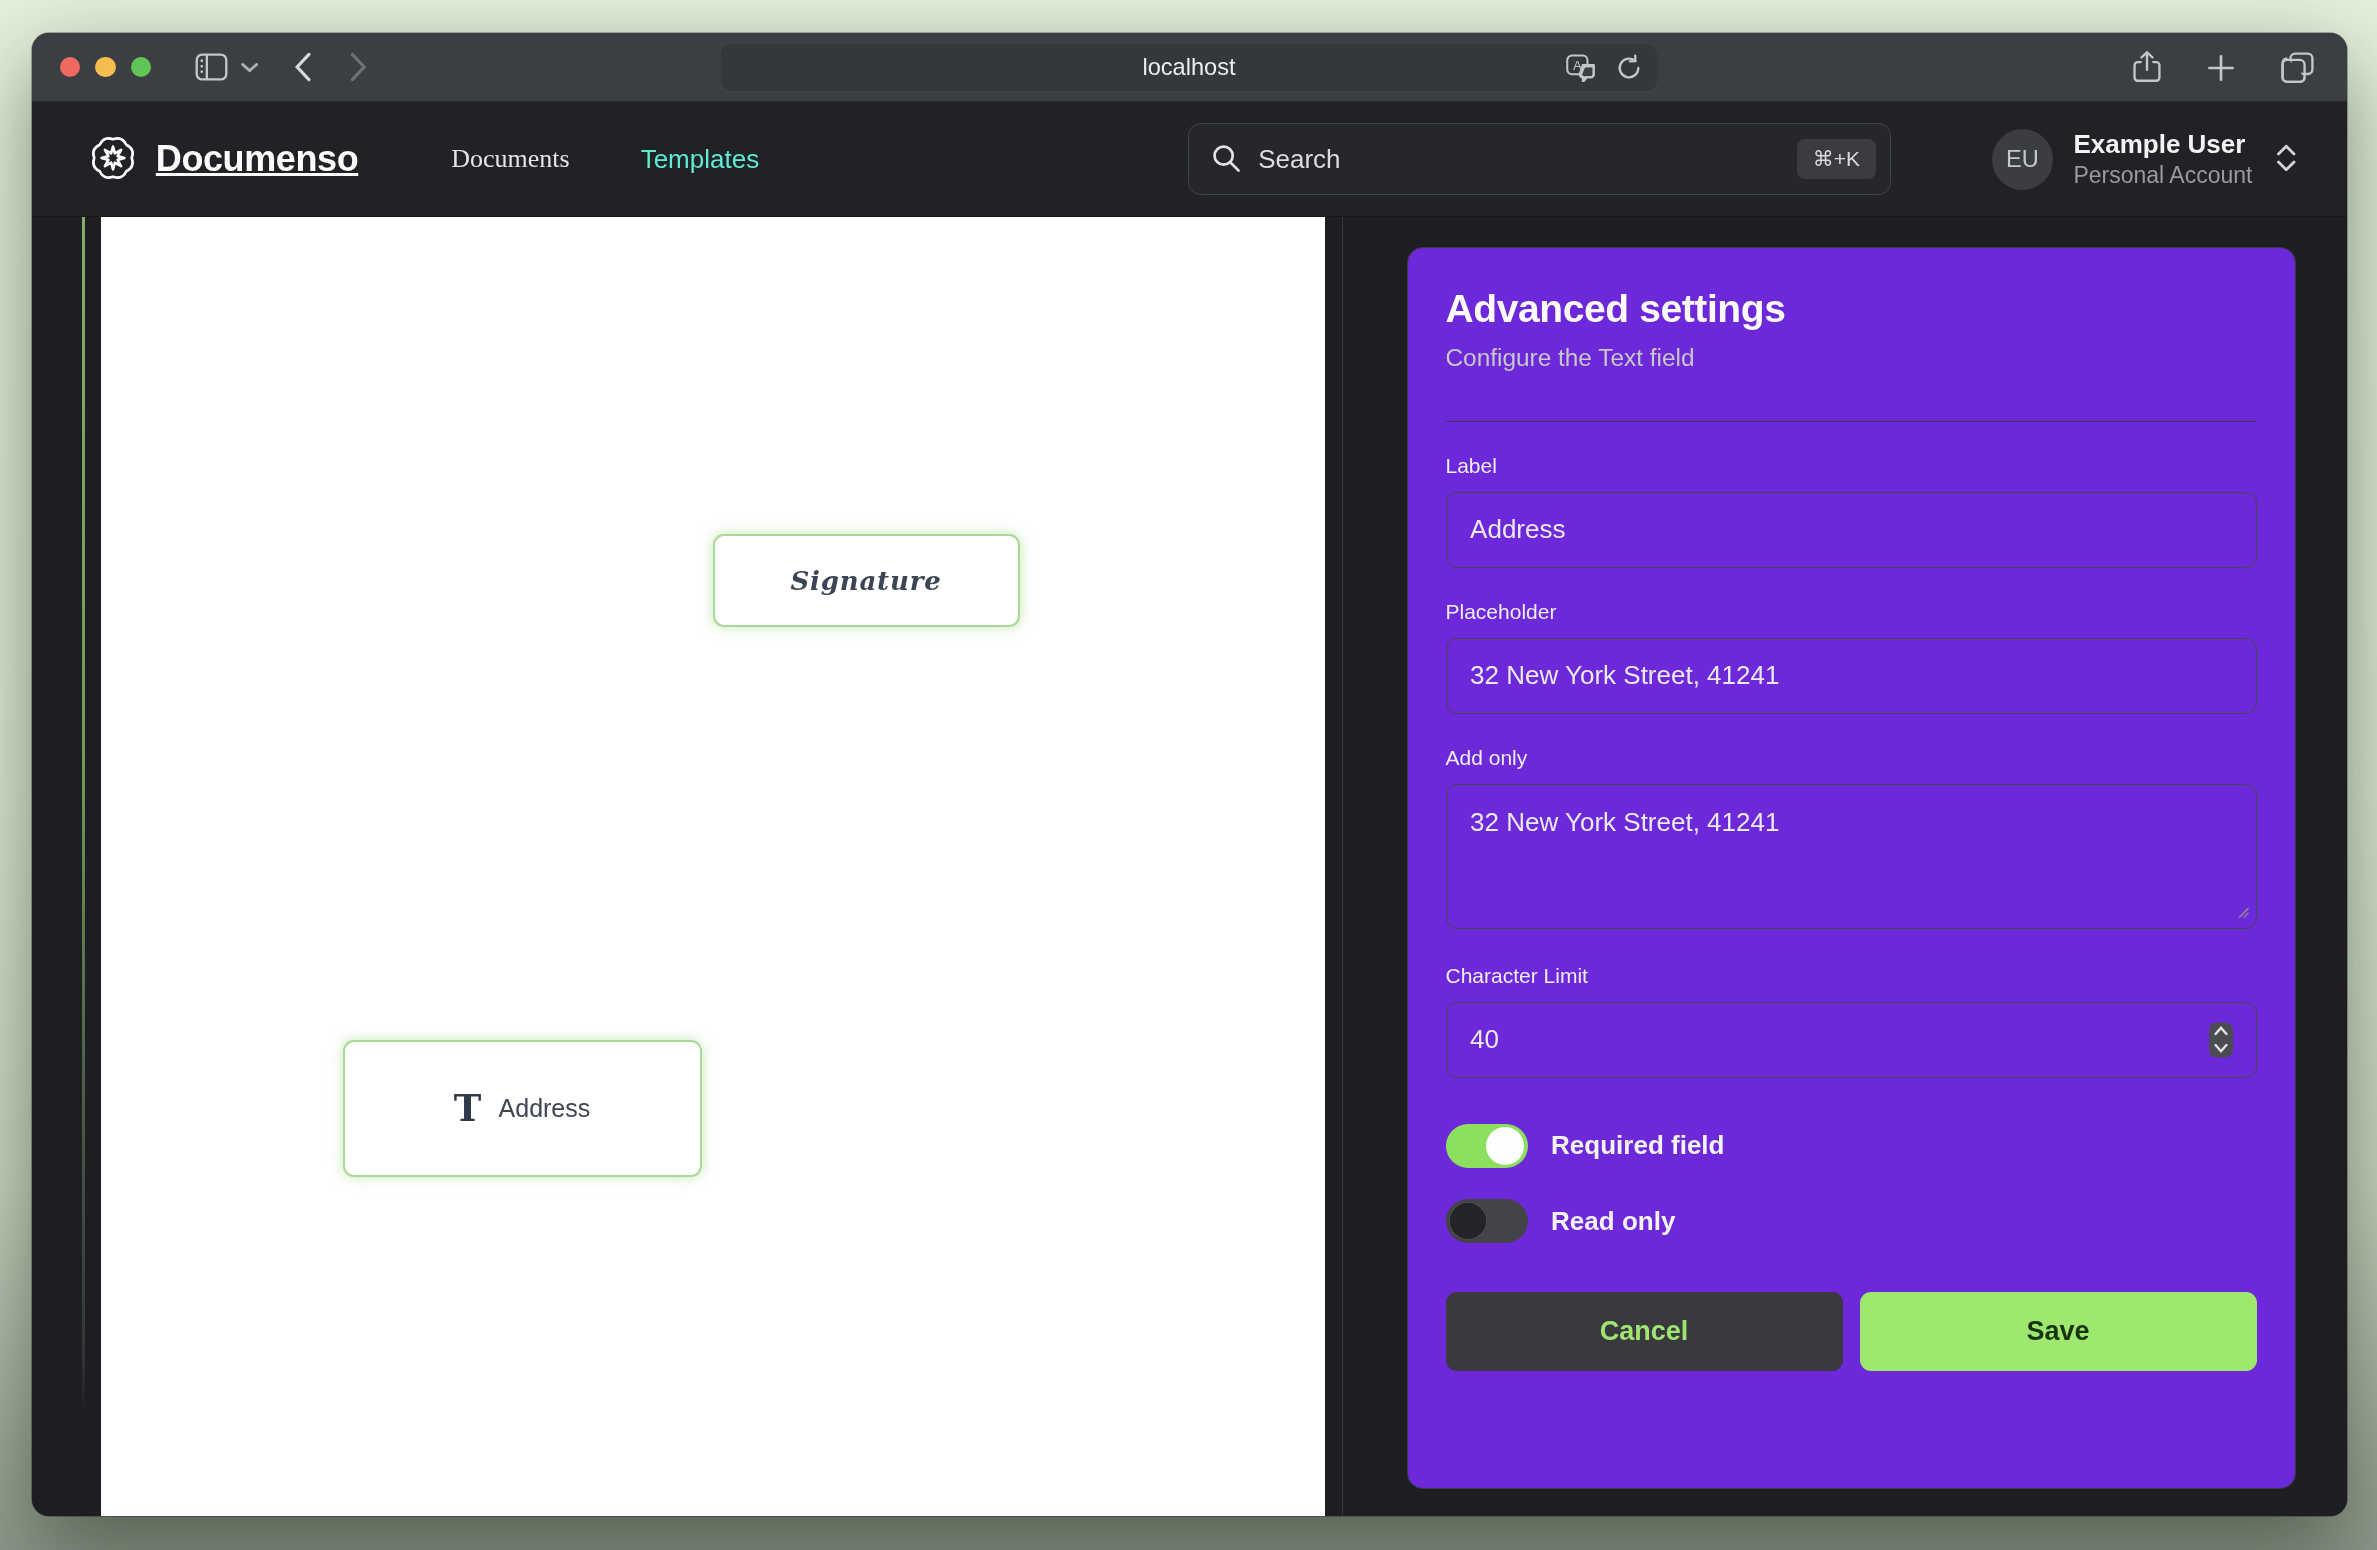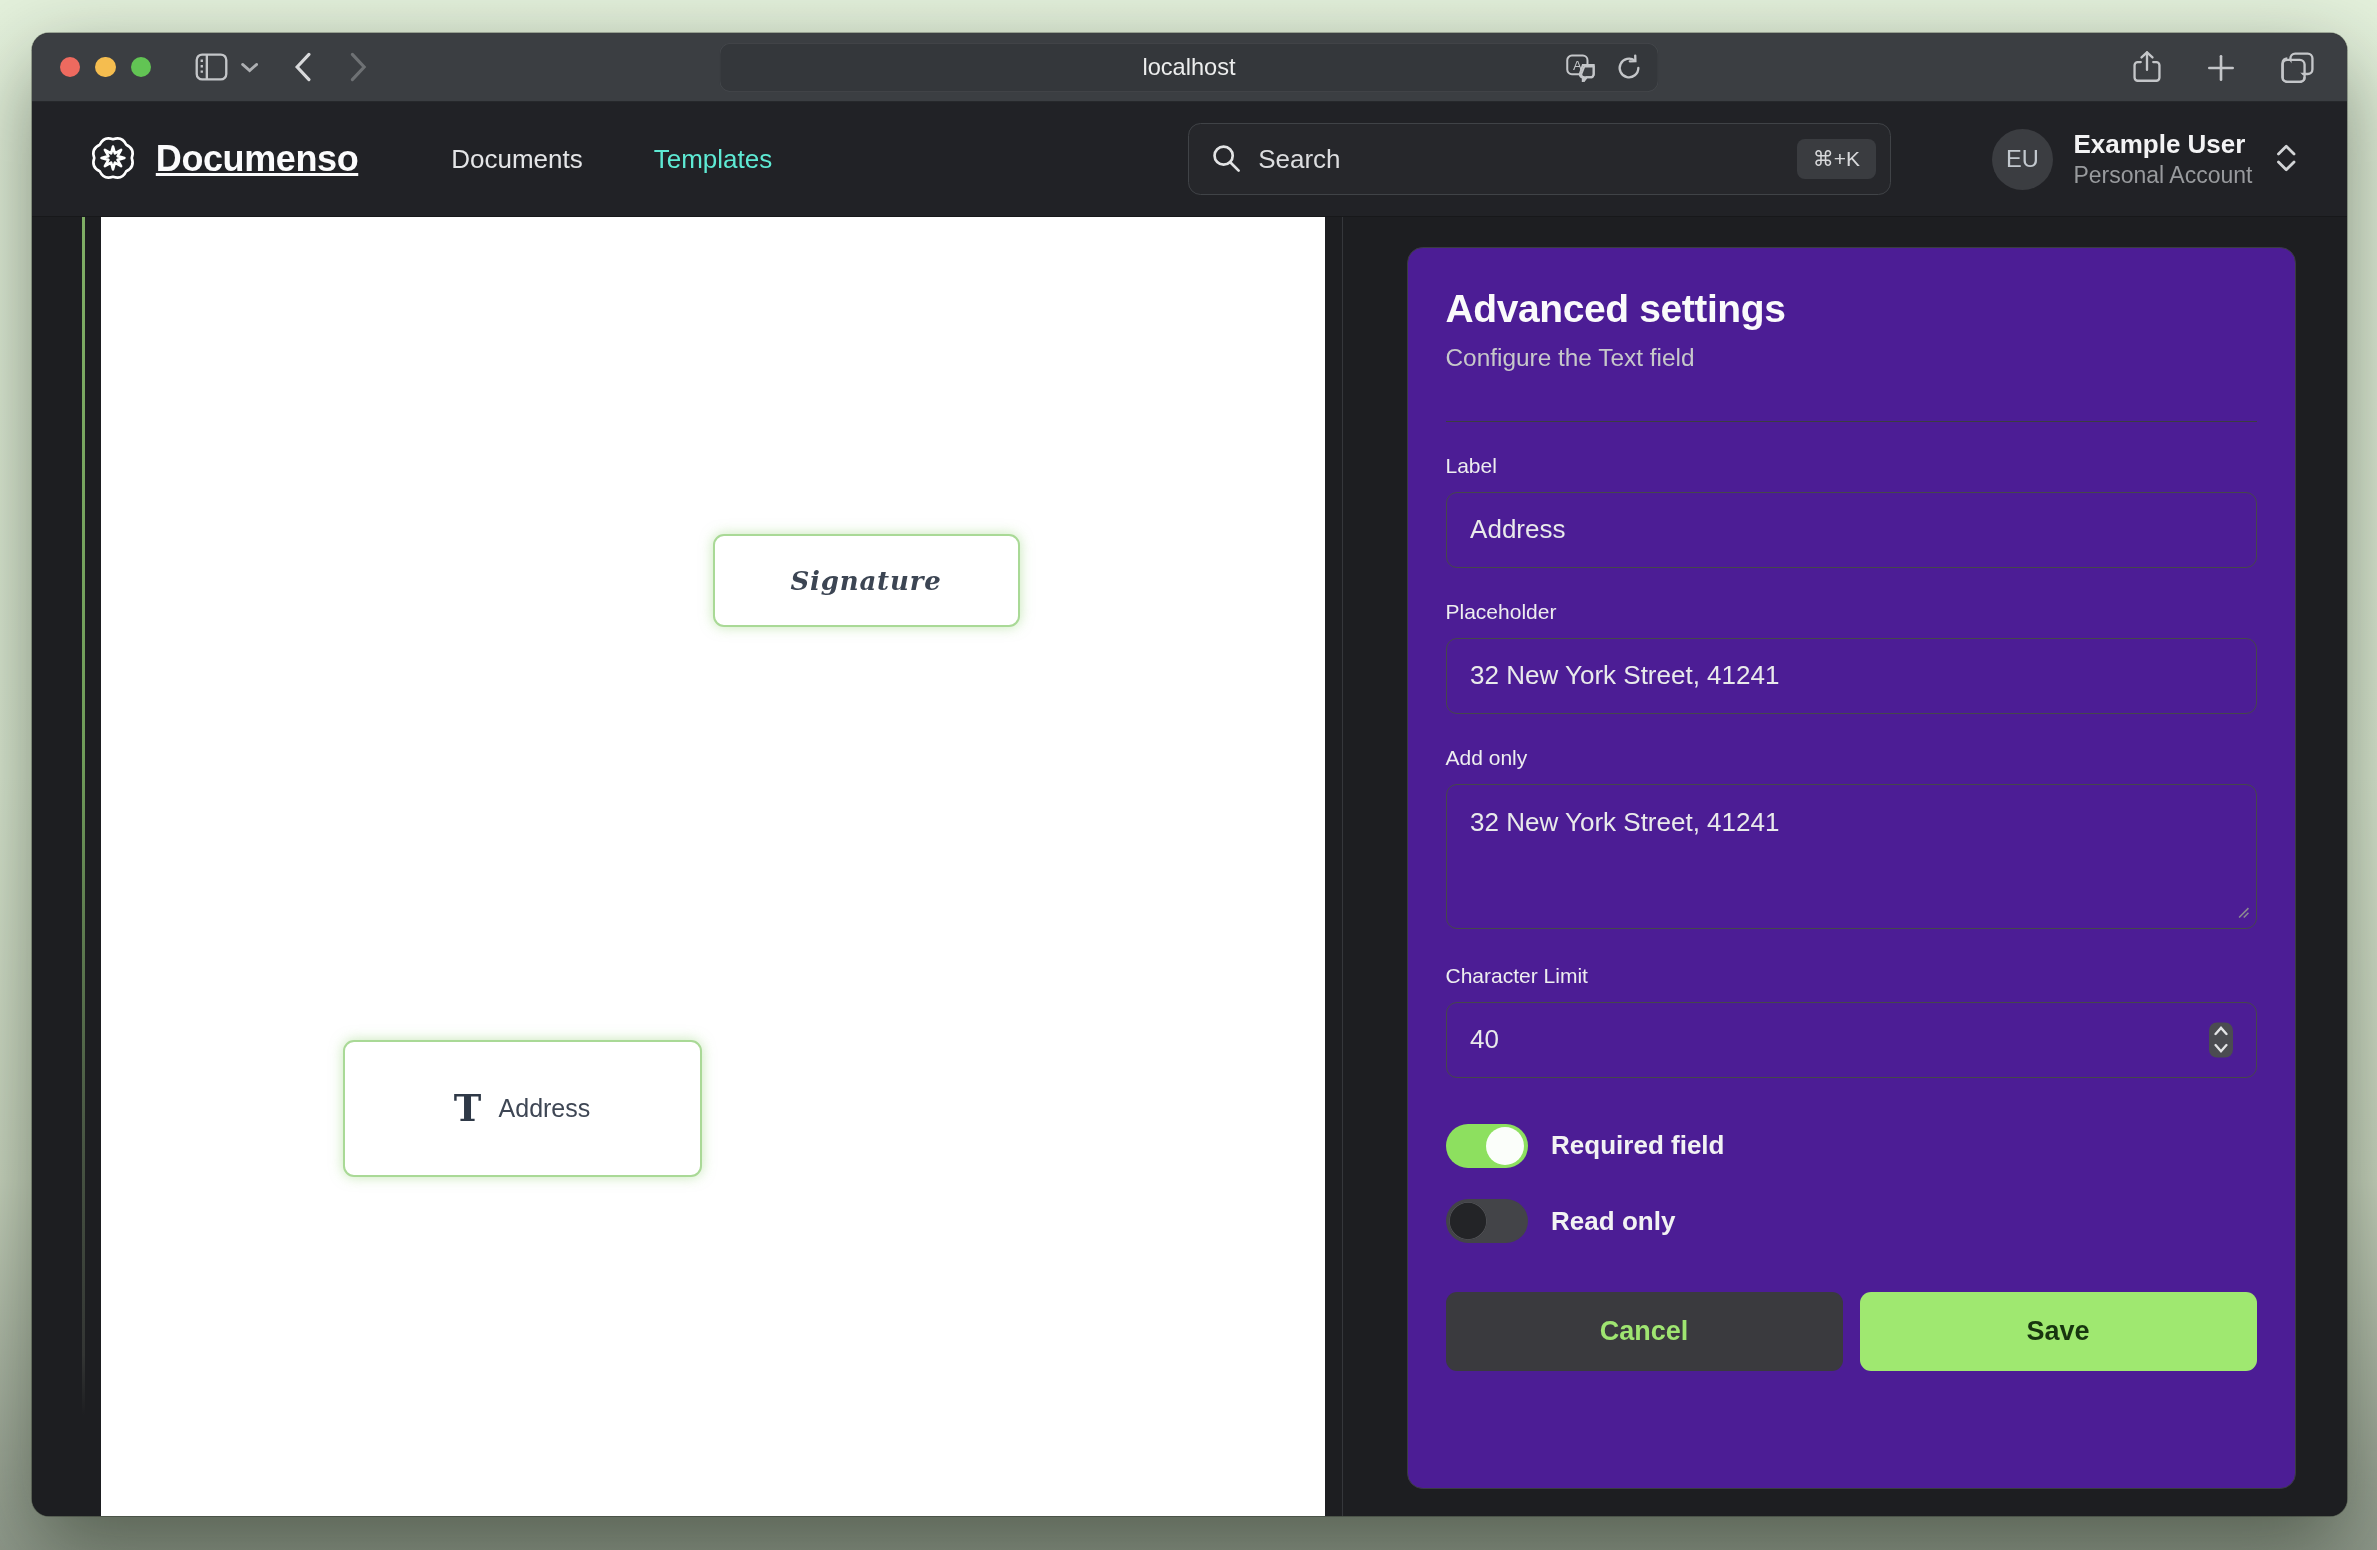--- a/index.html
+++ b/index.html
@@ -38,21 +38,21 @@
   .tb-right { position:absolute; right:33px; top:0; height:69px; display:flex; align-items:center; gap:46px; color:#c9cbce; }
   
   .app-header {
     height:115px; background:#212226; display:flex; align-items:center;
     border-bottom:0.8px solid #17181a;
   }
   .brand { display:flex; align-items:center; margin-left:55px; }
   .brand-name { color:#fbfbfc; font-size:36px; font-weight:700; letter-spacing:-0.4px; margin-left:17.3px;text-decoration:underline; }
   .nav { display:flex; align-items:center; margin-left:93px; gap:71px; }
   .nav-link { font-size:26px; font-weight:500; cursor:default; }
-  .nav-link.active { color:#e4e5e7; }
+  .nav-link.active { color:#e4e5e7;font-family:Liberation Serif, serif; }
   .nav-link.muted { color:#5eead4; }
   .search {
     margin-left:auto; width:703px; height:72px; border-radius:12.6px;
     background:#26272b; border:1.6px solid #404347; display:flex; align-items:center;
   }
   .search .mag { margin-left:22px; color:#e2e3e4; }
   .search .s-label { margin-left:17.3px; font-size:26px; color:#dcdddf; }
   .kbd {
     margin-left:auto; margin-right:14px; background:#3a3c40; border-radius:7.9px;
     padding:7.9px 15.8px; font-size:21px; color:#d8d9db;
@@ -81,21 +81,21 @@
   }
   .sig-box { left:612px; top:317px; width:307px; height:93px; }
   .sig-text { font-family:"DejaVu Serif",serif; font-style:italic; font-weight:600; font-size:26px; color:#3c4553; letter-spacing:0.8px; }
   .addr-box { left:242px; top:823px; width:359px; height:137px; }
   .t-glyph { font-family:"DejaVu Serif",serif; font-size:37px; font-weight:600; color:#2f3947; line-height:1; }
   .addr-label { font-size:25px; color:#3e4654; margin-left:17.3px; }
   .vdivider { position:absolute; left:1310px; top:0; bottom:0; width:1.6px; background:#35373b; }
   
   .panel {
     position:absolute; left:1375px; top:30px; width:889px; height:1242px;
-    background:#4c1d95; border:1.6px solid #3a3c40; border-radius:15.8px;
+    background:#6d28d9; border:1.6px solid #3a3c40; border-radius:15.8px;
     padding:39px 38px 0 38px;
   }
   .panel-title { font-size:39px; font-weight:700; color:#fafafb; letter-spacing:-0.4px; }
   .panel-sub { margin-top:12.6px; font-size:24.4px; color:#c7c8ca; }
   .panel-hr { margin-top:49px; border:none; border-top:1.6px solid #3c3d41; }
   .f-label { margin-top:32px; font-size:21px; font-weight:400; color:#ededef; }
   .f-input {
     margin-top:14px; width:100%; height:76px; border-radius:11px;
     border:1.6px solid #46474c; background:transparent; outline:none;
     font-family:"Liberation Sans",sans-serif; font-size:26px; color:#e9eaeb; padding:0 23.6px;

